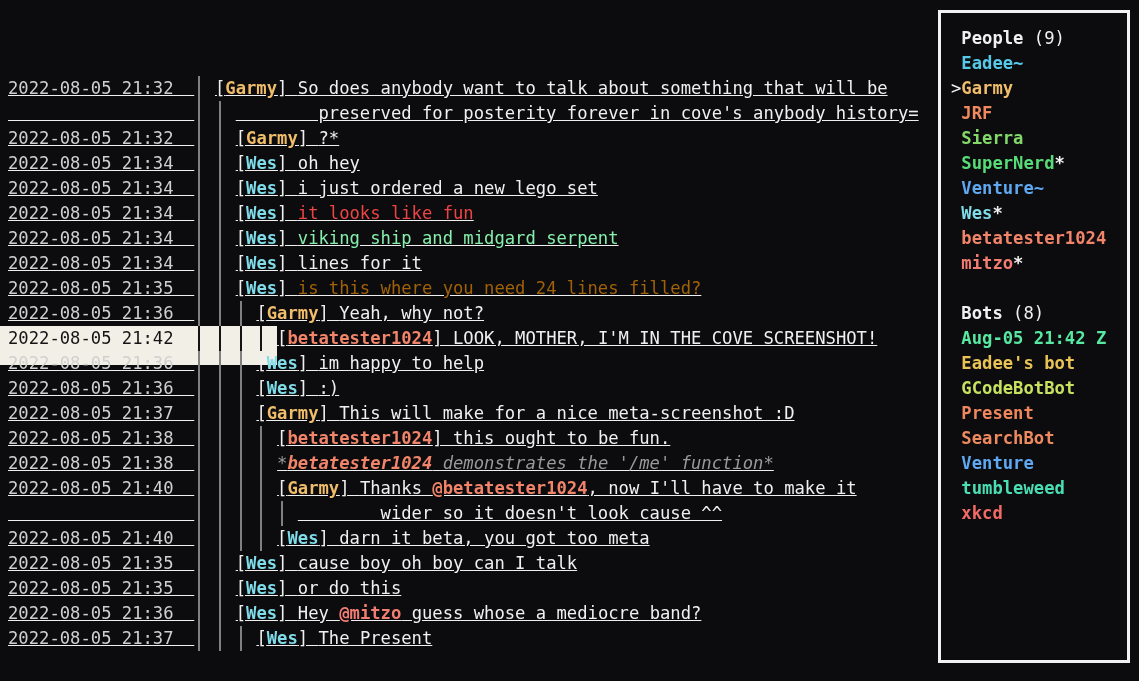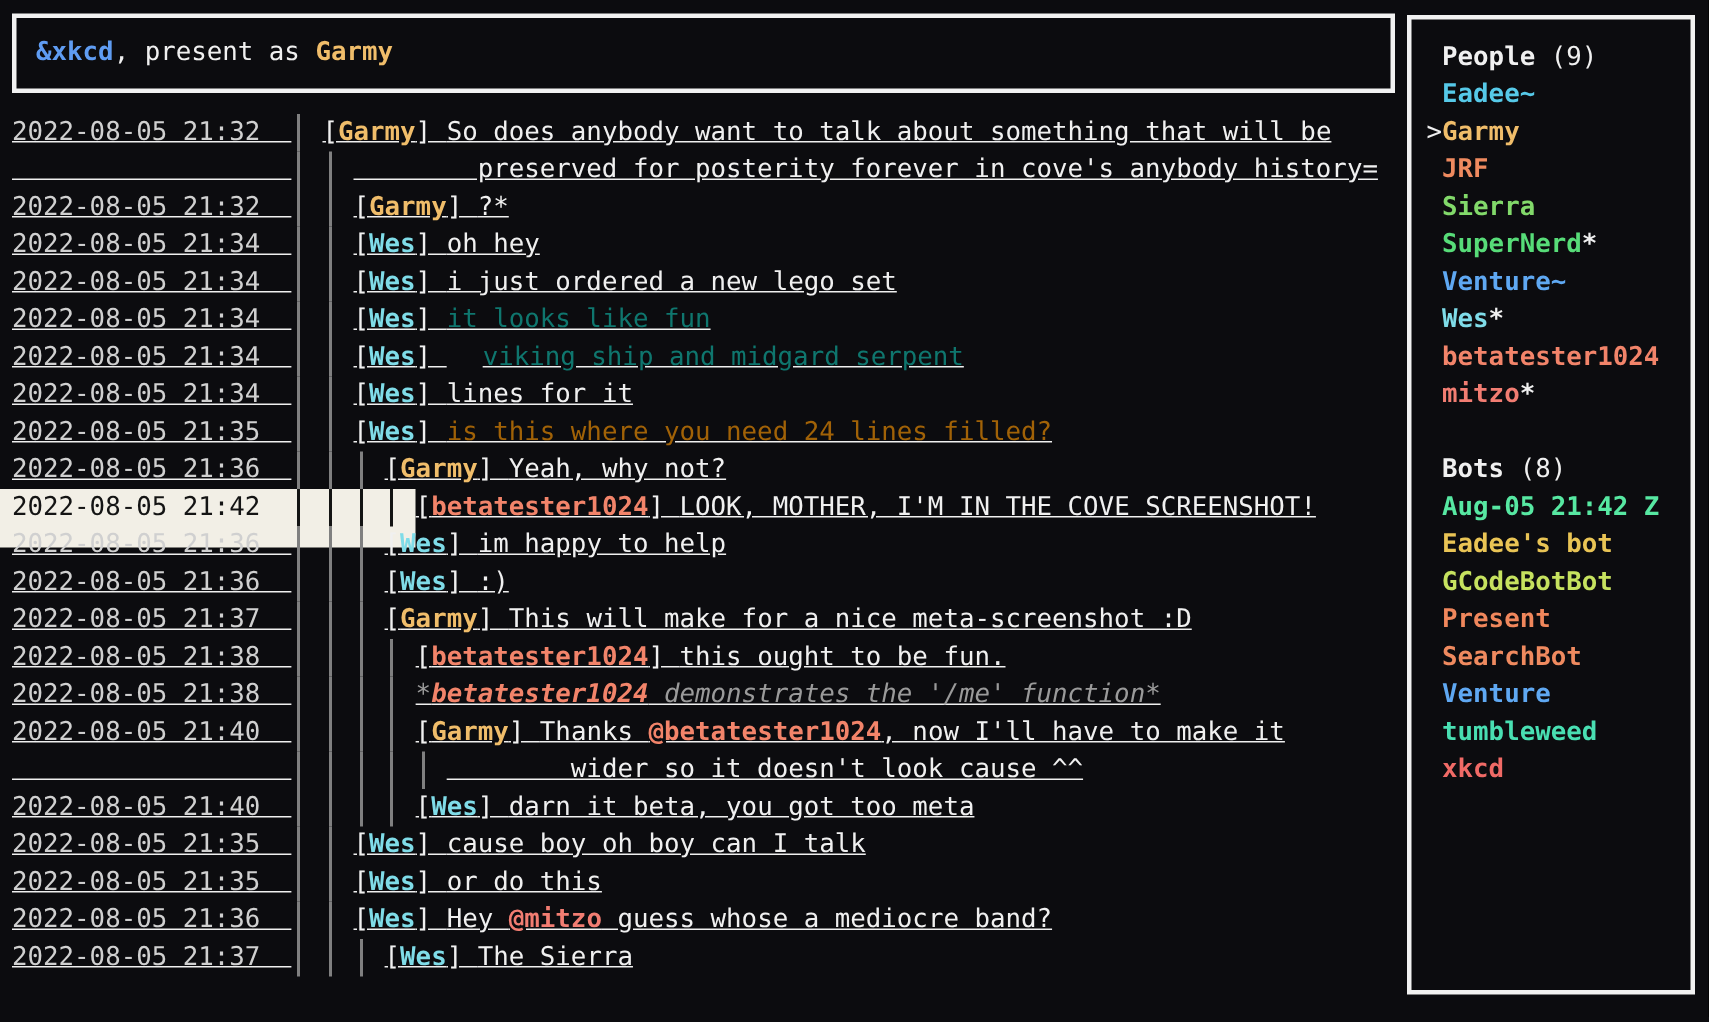--- a/index.html
+++ b/index.html
@@ -38,43 +38,42 @@
     border:3px solid #f2f2f2; background:#0c0c0f;
     padding:13px 0 0 10px; white-space:pre;
   }
   .srow { height:25px; white-space:pre; }
 </style>
 </head>
 <body>
 
 <div class="screen">
 
-  <div class="titlebox"><span class="b" style="color:#5f9cf2">&amp;xkcd</span><span>, present as </span><span class="b" style="color:#f0bd6a">Garmy</span></div>
 
   <div class="chat" id="chat">
       <div class="row"><span class="ts">2022-08-05 21:32  </span><span class="gu"></span><span style="color: rgb(240, 240, 240);">[</span><span style="color: rgb(240, 189, 106); font-weight: bold;">Garmy</span><span style="color: rgb(240, 240, 240);">] </span><span style="color: rgb(240, 240, 240);">So does anybody want to talk about something that will be</span></div>
       <div class="row"><span class="ts">                  </span><span class="gu"></span><span class="gu"></span><span style="color: rgb(240, 240, 240);">        preserved for posterity forever in cove's anybody history=</span></div>
       <div class="row"><span class="ts">2022-08-05 21:32  </span><span class="gu"></span><span class="gu"></span><span style="color: rgb(240, 240, 240);">[</span><span style="color: rgb(240, 189, 106); font-weight: bold;">Garmy</span><span style="color: rgb(240, 240, 240);">] </span><span style="color: rgb(240, 240, 240);">?*</span></div>
       <div class="row"><span class="ts">2022-08-05 21:34  </span><span class="gu"></span><span class="gu"></span><span style="color: rgb(240, 240, 240);">[</span><span style="color: rgb(127, 220, 232); font-weight: bold;">Wes</span><span style="color: rgb(240, 240, 240);">] </span><span style="color: rgb(240, 240, 240);">oh hey</span></div>
       <div class="row"><span class="ts">2022-08-05 21:34  </span><span class="gu"></span><span class="gu"></span><span style="color: rgb(240, 240, 240);">[</span><span style="color: rgb(127, 220, 232); font-weight: bold;">Wes</span><span style="color: rgb(240, 240, 240);">] </span><span style="color: rgb(240, 240, 240);">i just ordered a new lego set</span></div>
-      <div class="row"><span class="ts">2022-08-05 21:34  </span><span class="gu"></span><span class="gu"></span><span style="color: rgb(240, 240, 240);">[</span><span style="color: rgb(127, 220, 232); font-weight: bold;">Wes</span><span style="color: rgb(240, 240, 240);">] </span><span style="color: #0f766e; text-align: center;">it looks like fun</span></div>
-      <div class="row"><span class="ts">2022-08-05 21:34  </span><span class="gu"></span><span class="gu"></span><span style="color: rgb(240, 240, 240);">[</span><span style="color: rgb(127, 220, 232); font-weight: bold;">Wes</span><span style="color: rgb(240, 240, 240);">] </span><span style="color: #0f766e; margin-left: 24px;">viking ship and midgard serpent</span></div>
+      <div class="row"><span class="ts">2022-08-05 21:34  </span><span class="gu"></span><span class="gu"></span><span style="color: rgb(240, 240, 240);">[</span><span style="color: rgb(127, 220, 232); font-weight: bold;">Wes</span><span style="color: rgb(240, 240, 240);">] </span><span style="color: #ef4444; text-align: center;">it looks like fun</span></div>
+      <div class="row"><span class="ts">2022-08-05 21:34  </span><span class="gu"></span><span class="gu"></span><span style="color: rgb(240, 240, 240);">[</span><span style="color: rgb(127, 220, 232); font-weight: bold;">Wes</span><span style="color: rgb(240, 240, 240);">] </span><span style="color: #86efac;">viking ship and midgard serpent</span></div>
       <div class="row"><span class="ts">2022-08-05 21:34  </span><span class="gu"></span><span class="gu"></span><span style="color: rgb(240, 240, 240);">[</span><span style="color: rgb(127, 220, 232); font-weight: bold;">Wes</span><span style="color: rgb(240, 240, 240);">] </span><span style="color: rgb(240, 240, 240);">lines for it</span></div>
       <div class="row"><span class="ts">2022-08-05 21:35  </span><span class="gu"></span><span class="gu"></span><span style="color: rgb(240, 240, 240);">[</span><span style="color: rgb(127, 220, 232); font-weight: bold;">Wes</span><span style="color: rgb(240, 240, 240);">] </span><span style="color: #a16207;">is this where you need 24 lines filled?</span></div>
       <div class="row"><span class="ts">2022-08-05 21:36  </span><span class="gu"></span><span class="gu"></span><span class="gu"></span><span style="color: rgb(240, 240, 240);">[</span><span style="color: rgb(240, 189, 106); font-weight: bold;">Garmy</span><span style="color: rgb(240, 240, 240);">] </span><span style="color: rgb(240, 240, 240);">Yeah, why not?</span></div>
       <div class="row"><span class="hl"><span class="ts">2022-08-05 21:42  </span><span class="gu"></span><span class="gu"></span><span class="gu"></span><span class="gu"></span></span><span style="color: rgb(240, 240, 240);">[</span><span style="color: rgb(242, 132, 106); font-weight: bold;">betatester1024</span><span style="color: rgb(240, 240, 240);">] </span><span style="color: rgb(240, 240, 240);">LOOK, MOTHER, I'M IN THE COVE SCREENSHOT!</span></div>
       <div class="row"><span class="ts">2022-08-05 21:36  </span><span class="gu"></span><span class="gu"></span><span class="gu"></span><span style="color: rgb(240, 240, 240);">[</span><span style="color: rgb(127, 220, 232); font-weight: bold;">Wes</span><span style="color: rgb(240, 240, 240);">] </span><span style="color: rgb(240, 240, 240);">im happy to help</span></div>
       <div class="row"><span class="ts">2022-08-05 21:36  </span><span class="gu"></span><span class="gu"></span><span class="gu"></span><span style="color: rgb(240, 240, 240);">[</span><span style="color: rgb(127, 220, 232); font-weight: bold;">Wes</span><span style="color: rgb(240, 240, 240);">] </span><span style="color: rgb(240, 240, 240);">:)</span></div>
       <div class="row"><span class="ts">2022-08-05 21:37  </span><span class="gu"></span><span class="gu"></span><span class="gu"></span><span style="color: rgb(240, 240, 240);">[</span><span style="color: rgb(240, 189, 106); font-weight: bold;">Garmy</span><span style="color: rgb(240, 240, 240);">] </span><span style="color: rgb(240, 240, 240);">This will make for a nice meta-screenshot :D</span></div>
       <div class="row"><span class="ts">2022-08-05 21:38  </span><span class="gu"></span><span class="gu"></span><span class="gu"></span><span class="gu"></span><span style="color: rgb(240, 240, 240);">[</span><span style="color: rgb(242, 132, 106); font-weight: bold;">betatester1024</span><span style="color: rgb(240, 240, 240);">] </span><span style="color: rgb(240, 240, 240);">this ought to be fun.</span></div>
       <div class="row"><span class="ts">2022-08-05 21:38  </span><span class="gu"></span><span class="gu"></span><span class="gu"></span><span class="gu"></span><span style="color: rgb(154, 154, 154);">*</span><span style="color: rgb(242, 132, 106); font-weight: bold; font-style: italic;">betatester1024</span><span style="color: rgb(154, 154, 154); font-style: italic;"> demonstrates the '/me' function*</span></div>
       <div class="row"><span class="ts">2022-08-05 21:40  </span><span class="gu"></span><span class="gu"></span><span class="gu"></span><span class="gu"></span><span style="color: rgb(240, 240, 240);">[</span><span style="color: rgb(240, 189, 106); font-weight: bold;">Garmy</span><span style="color: rgb(240, 240, 240);">] </span><span style="color: rgb(240, 240, 240);">Thanks </span><span style="color: rgb(242, 132, 106); font-weight: bold;">@betatester1024</span><span style="color: rgb(240, 240, 240);">, now I'll have to make it</span></div>
       <div class="row"><span class="ts">                  </span><span class="gu"></span><span class="gu"></span><span class="gu"></span><span class="gu"></span><span class="gu"></span><span style="color: rgb(240, 240, 240);">        wider so it doesn't look cause ^^</span></div>
       <div class="row"><span class="ts">2022-08-05 21:40  </span><span class="gu"></span><span class="gu"></span><span class="gu"></span><span class="gu"></span><span style="color: rgb(240, 240, 240);">[</span><span style="color: rgb(127, 220, 232); font-weight: bold;">Wes</span><span style="color: rgb(240, 240, 240);">] </span><span style="color: rgb(240, 240, 240);">darn it beta, you got too meta</span></div>
       <div class="row"><span class="ts">2022-08-05 21:35  </span><span class="gu"></span><span class="gu"></span><span style="color: rgb(240, 240, 240);">[</span><span style="color: rgb(127, 220, 232); font-weight: bold;">Wes</span><span style="color: rgb(240, 240, 240);">] </span><span style="color: rgb(240, 240, 240);">cause boy oh boy can I talk</span></div>
       <div class="row"><span class="ts">2022-08-05 21:35  </span><span class="gu"></span><span class="gu"></span><span style="color: rgb(240, 240, 240);">[</span><span style="color: rgb(127, 220, 232); font-weight: bold;">Wes</span><span style="color: rgb(240, 240, 240);">] </span><span style="color: rgb(240, 240, 240);">or do this</span></div>
       <div class="row"><span class="ts">2022-08-05 21:36  </span><span class="gu"></span><span class="gu"></span><span style="color: rgb(240, 240, 240);">[</span><span style="color: rgb(127, 220, 232); font-weight: bold;">Wes</span><span style="color: rgb(240, 240, 240);">] </span><span style="color: rgb(240, 240, 240);">Hey </span><span style="color: rgb(242, 125, 114); font-weight: bold;">@mitzo</span><span style="color: rgb(240, 240, 240);"> guess whose a mediocre band?</span></div>
-      <div class="row"><span class="ts">2022-08-05 21:37  </span><span class="gu"></span><span class="gu"></span><span class="gu"></span><span style="color: rgb(240, 240, 240);">[</span><span style="color: rgb(127, 220, 232); font-weight: bold;">Wes</span><span style="color: rgb(240, 240, 240);">] </span><span style="color: rgb(240, 240, 240);">The Sierra</span></div>
+      <div class="row"><span class="ts">2022-08-05 21:37  </span><span class="gu"></span><span class="gu"></span><span class="gu"></span><span style="color: rgb(240, 240, 240);">[</span><span style="color: rgb(127, 220, 232); font-weight: bold;">Wes</span><span style="color: rgb(240, 240, 240);">] </span><span style="color: rgb(240, 240, 240);">The Present</span></div>
     </div>
 
   <div class="sidebar" id="sidebar"><div class="srow"><span style="color: rgb(240, 240, 240);"> </span><span style="color: rgb(240, 240, 240); font-weight: bold;">People</span><span style="color: rgb(240, 240, 240);"> (9)</span></div><div class="srow"><span style="color: rgb(240, 240, 240);"> </span><span style="color: rgb(86, 201, 232); font-weight: bold;">Eadee</span><span style="color: rgb(86, 201, 232); font-weight: bold;">~</span></div><div class="srow"><span style="color: rgb(240, 240, 240);">&gt;</span><span style="color: rgb(240, 189, 106); font-weight: bold;">Garmy</span></div><div class="srow"><span style="color: rgb(240, 240, 240);"> </span><span style="color: rgb(239, 138, 95); font-weight: bold;">JRF</span></div><div class="srow"><span style="color: rgb(240, 240, 240);"> </span><span style="color: rgb(130, 217, 106); font-weight: bold;">Sierra</span></div><div class="srow"><span style="color: rgb(240, 240, 240);"> </span><span style="color: rgb(87, 220, 120); font-weight: bold;">SuperNerd</span><span style="color: rgb(240, 240, 240); font-weight: bold;">*</span></div><div class="srow"><span style="color: rgb(240, 240, 240);"> </span><span style="color: rgb(95, 168, 242); font-weight: bold;">Venture</span><span style="color: rgb(95, 168, 242); font-weight: bold;">~</span></div><div class="srow"><span style="color: rgb(240, 240, 240);"> </span><span style="color: rgb(127, 220, 232); font-weight: bold;">Wes</span><span style="color: rgb(240, 240, 240); font-weight: bold;">*</span></div><div class="srow"><span style="color: rgb(240, 240, 240);"> </span><span style="color: rgb(242, 132, 106); font-weight: bold;">betatester1024</span></div><div class="srow"><span style="color: rgb(240, 240, 240);"> </span><span style="color: rgb(242, 125, 114); font-weight: bold;">mitzo</span><span style="color: rgb(240, 240, 240); font-weight: bold;">*</span></div><div class="srow"> </div><div class="srow"><span style="color: rgb(240, 240, 240);"> </span><span style="color: rgb(240, 240, 240); font-weight: bold;">Bots</span><span style="color: rgb(240, 240, 240);"> (8)</span></div><div class="srow"><span style="color: rgb(240, 240, 240);"> </span><span style="color: rgb(87, 232, 162); font-weight: bold;">Aug-05 21:42 Z</span></div><div class="srow"><span style="color: rgb(240, 240, 240);"> </span><span style="color: rgb(233, 196, 85); font-weight: bold;">Eadee's bot</span></div><div class="srow"><span style="color: rgb(240, 240, 240);"> </span><span style="color: rgb(198, 226, 95); font-weight: bold;">GCodeBotBot</span></div><div class="srow"><span style="color: rgb(240, 240, 240);"> </span><span style="color: rgb(240, 135, 92); font-weight: bold;">Present</span></div><div class="srow"><span style="color: rgb(240, 240, 240);"> </span><span style="color: rgb(239, 138, 95); font-weight: bold;">SearchBot</span></div><div class="srow"><span style="color: rgb(240, 240, 240);"> </span><span style="color: rgb(95, 168, 242); font-weight: bold;">Venture</span></div><div class="srow"><span style="color: rgb(240, 240, 240);"> </span><span style="color: rgb(73, 223, 178); font-weight: bold;">tumbleweed</span></div><div class="srow"><span style="color: rgb(240, 240, 240);"> </span><span style="color: rgb(240, 106, 102); font-weight: bold;">xkcd</span></div></div>
 
 </div>
 
 </body></html>

